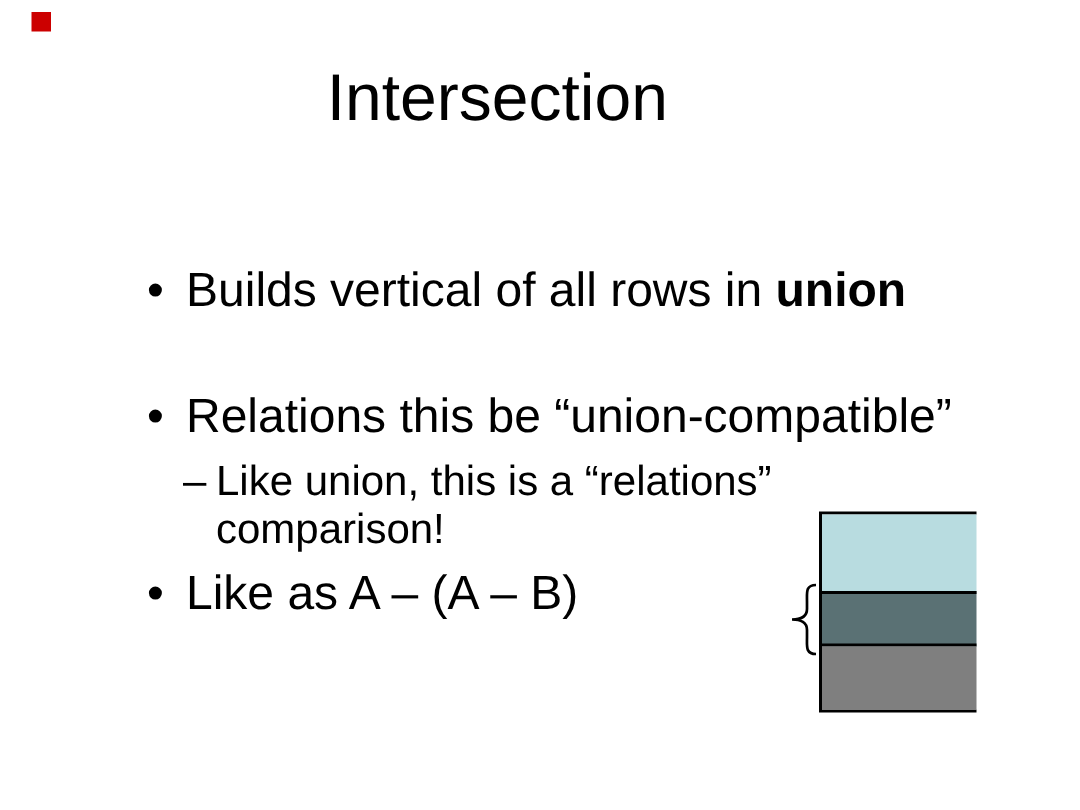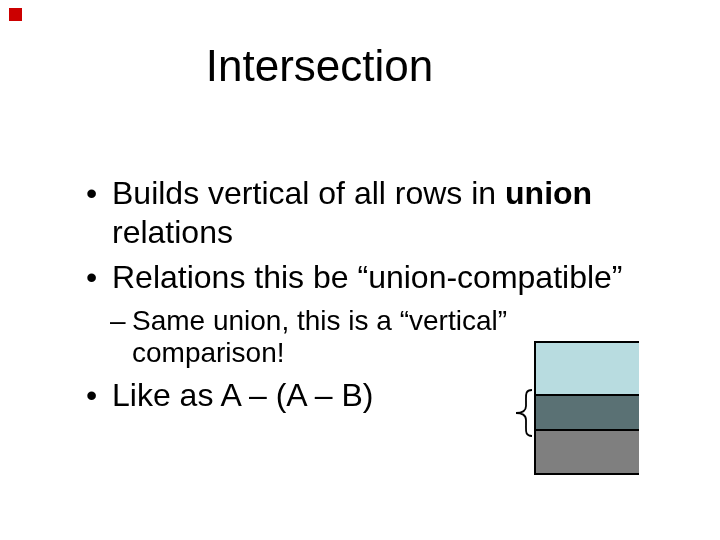--- a/index.html
+++ b/index.html
@@ -3,20 +3,21 @@
 <meta charset="utf-8">
 <style>
   html,body{margin:0;padding:0;background:#fff;}
   .slide{
     position:relative;
     width:639px;height:540px;
     background:#ffffff;
     overflow:hidden;
     font-family:"Liberation Sans", sans-serif;
     color:#000;
+    margin-left:12px;
   }
   .corner-marker{
     position:absolute;left:9px;top:8px;
     width:13px;height:13px;
   }
   .title{
     position:absolute;top:42px;left:0;right:0;
     text-align:center;
     font-size:44px;line-height:48px;
     font-weight:400;
@@ -57,31 +58,31 @@
 <body>
 
 <div class="slide">
 
   <div class="corner-marker" style="background-color: rgb(204, 0, 0);"></div>
 
   <div class="title">Intersection</div>
 
   <div class="bullet-item lvl1 b1">
     <span class="marker">•</span>
-    <span class="text"><span>Builds vertical of all rows in </span><span class="bold">union</span><br><span>relations</span></span>
+    <span class="text"><span>Builds vertical of all rows in </span><span class="bold">union</span><br></span>
   </div>
 
   <div class="bullet-item lvl1 b2">
     <span class="marker">•</span>
     <span class="text">Relations this be “union-compatible”</span>
   </div>
 
   <div class="bullet-item lvl2 sub">
     <span class="marker">–</span>
-    <span class="text"><span>Same union, this is a “vertical”</span><br><span>comparison!</span></span>
+    <span class="text"><span>Like union, this is a “relations”</span><br><span>comparison!</span></span>
   </div>
 
   <div class="bullet-item lvl1 b3">
     <span class="marker">•</span>
     <span class="text">Like as A – (A – B)</span>
   </div>
 
   <svg class="brace" viewBox="0 0 24 50" xmlns="http://www.w3.org/2000/svg">
     <path d="M22 2 C15 2 16 7 16 13 L16 18 C16 23 12 25 6 25 C12 25 16 27 16 32 L16 37 C16 43 15 48 22 48" fill="none" stroke="#000000" stroke-width="1.8"></path>
   </svg>

